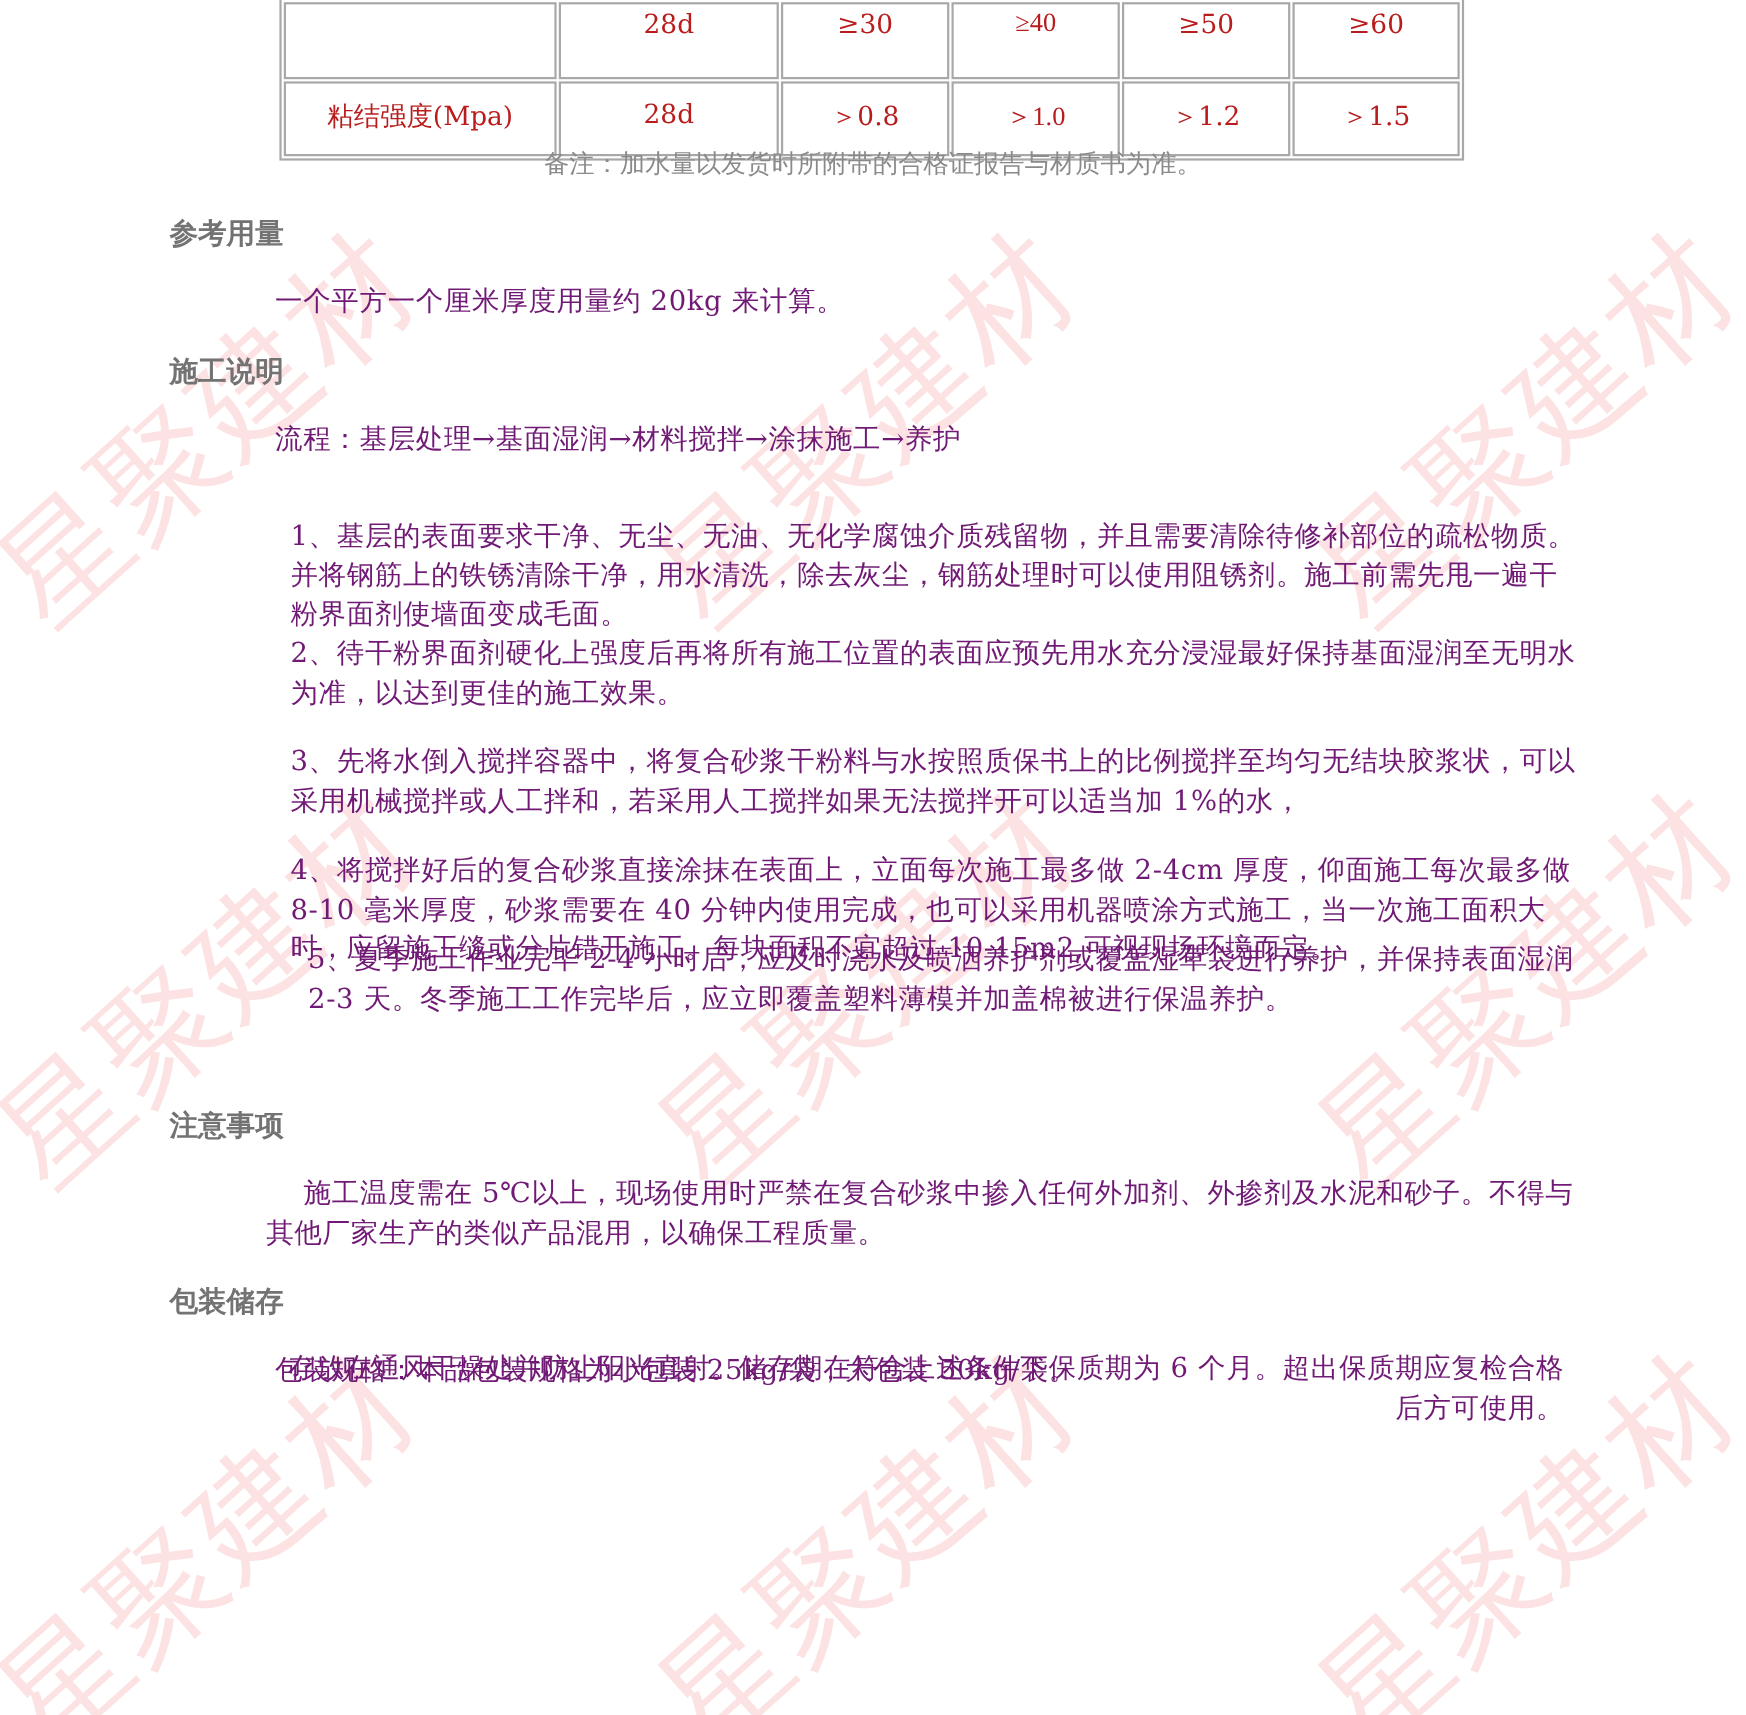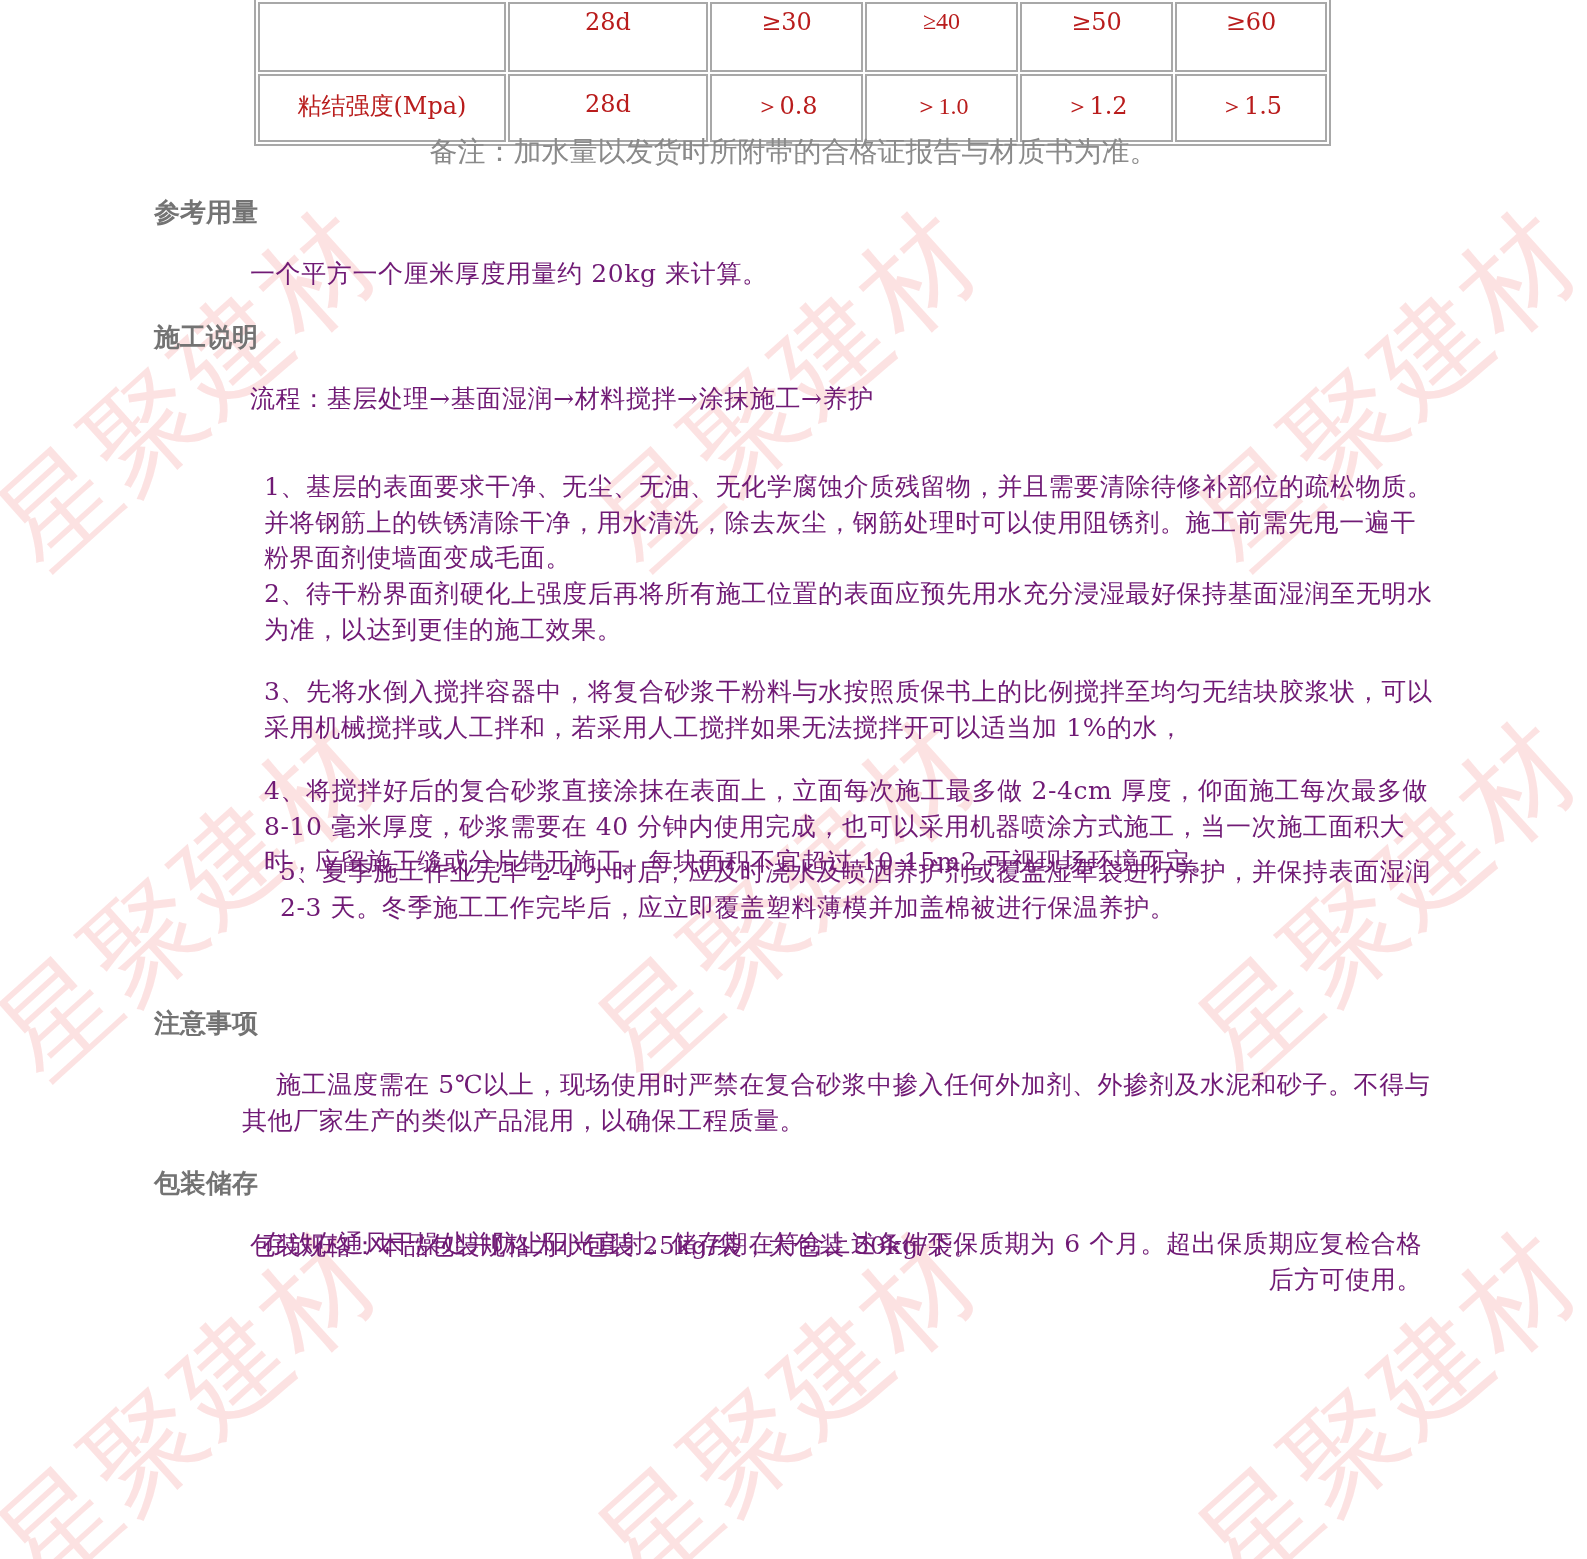--- a/index.html
+++ b/index.html
@@ -63,21 +63,21 @@
   .spec-table td.c4 { width: 149px; }
   .spec-table td.c5 { width: 148px; }
   .spec-table tr.r1 td { padding-top: 14px; height: 50px; }
 
   .note {
     position: absolute;
     top: 133px;
     left: 0;
     width: 1587px;
     text-align: center;
-    font-size: 28px;
+    font-size: 23px;
     color: #8a8a8a;
   }
   .heading {
     position: absolute;
     left: 154px;
     font-size: 26px;
     font-weight: bold;
     color: #737373;
   }
   .para {

